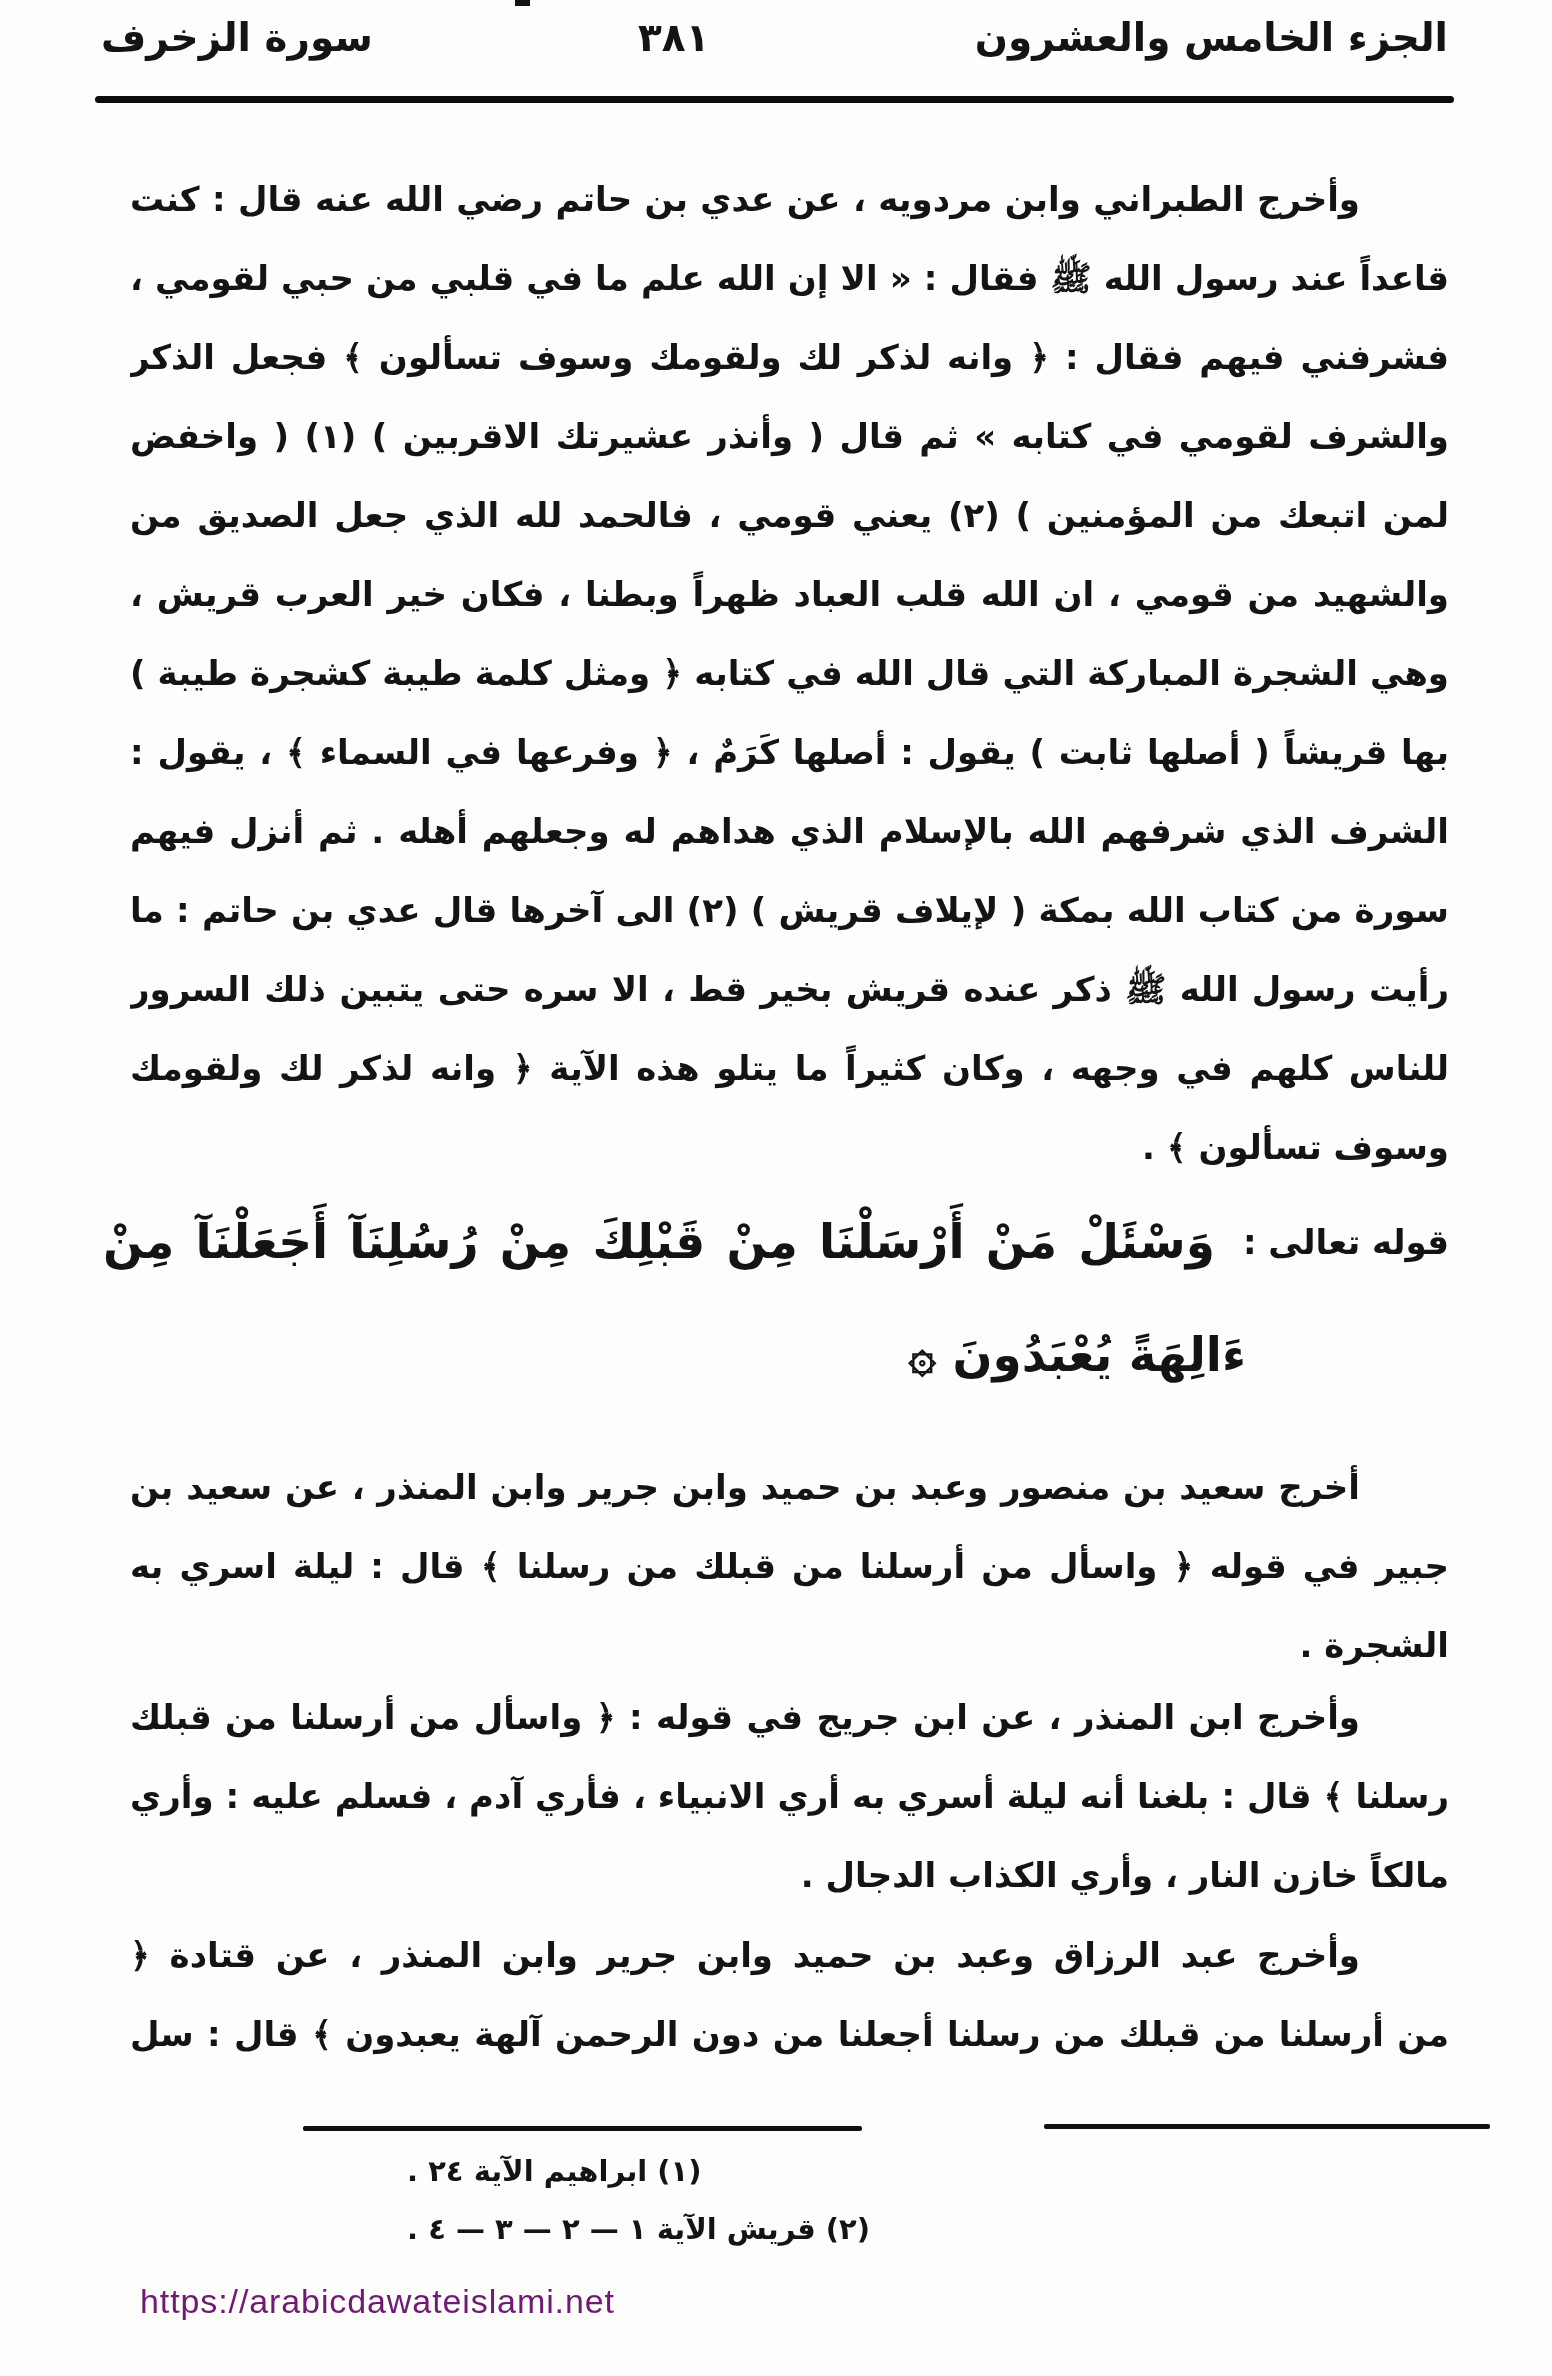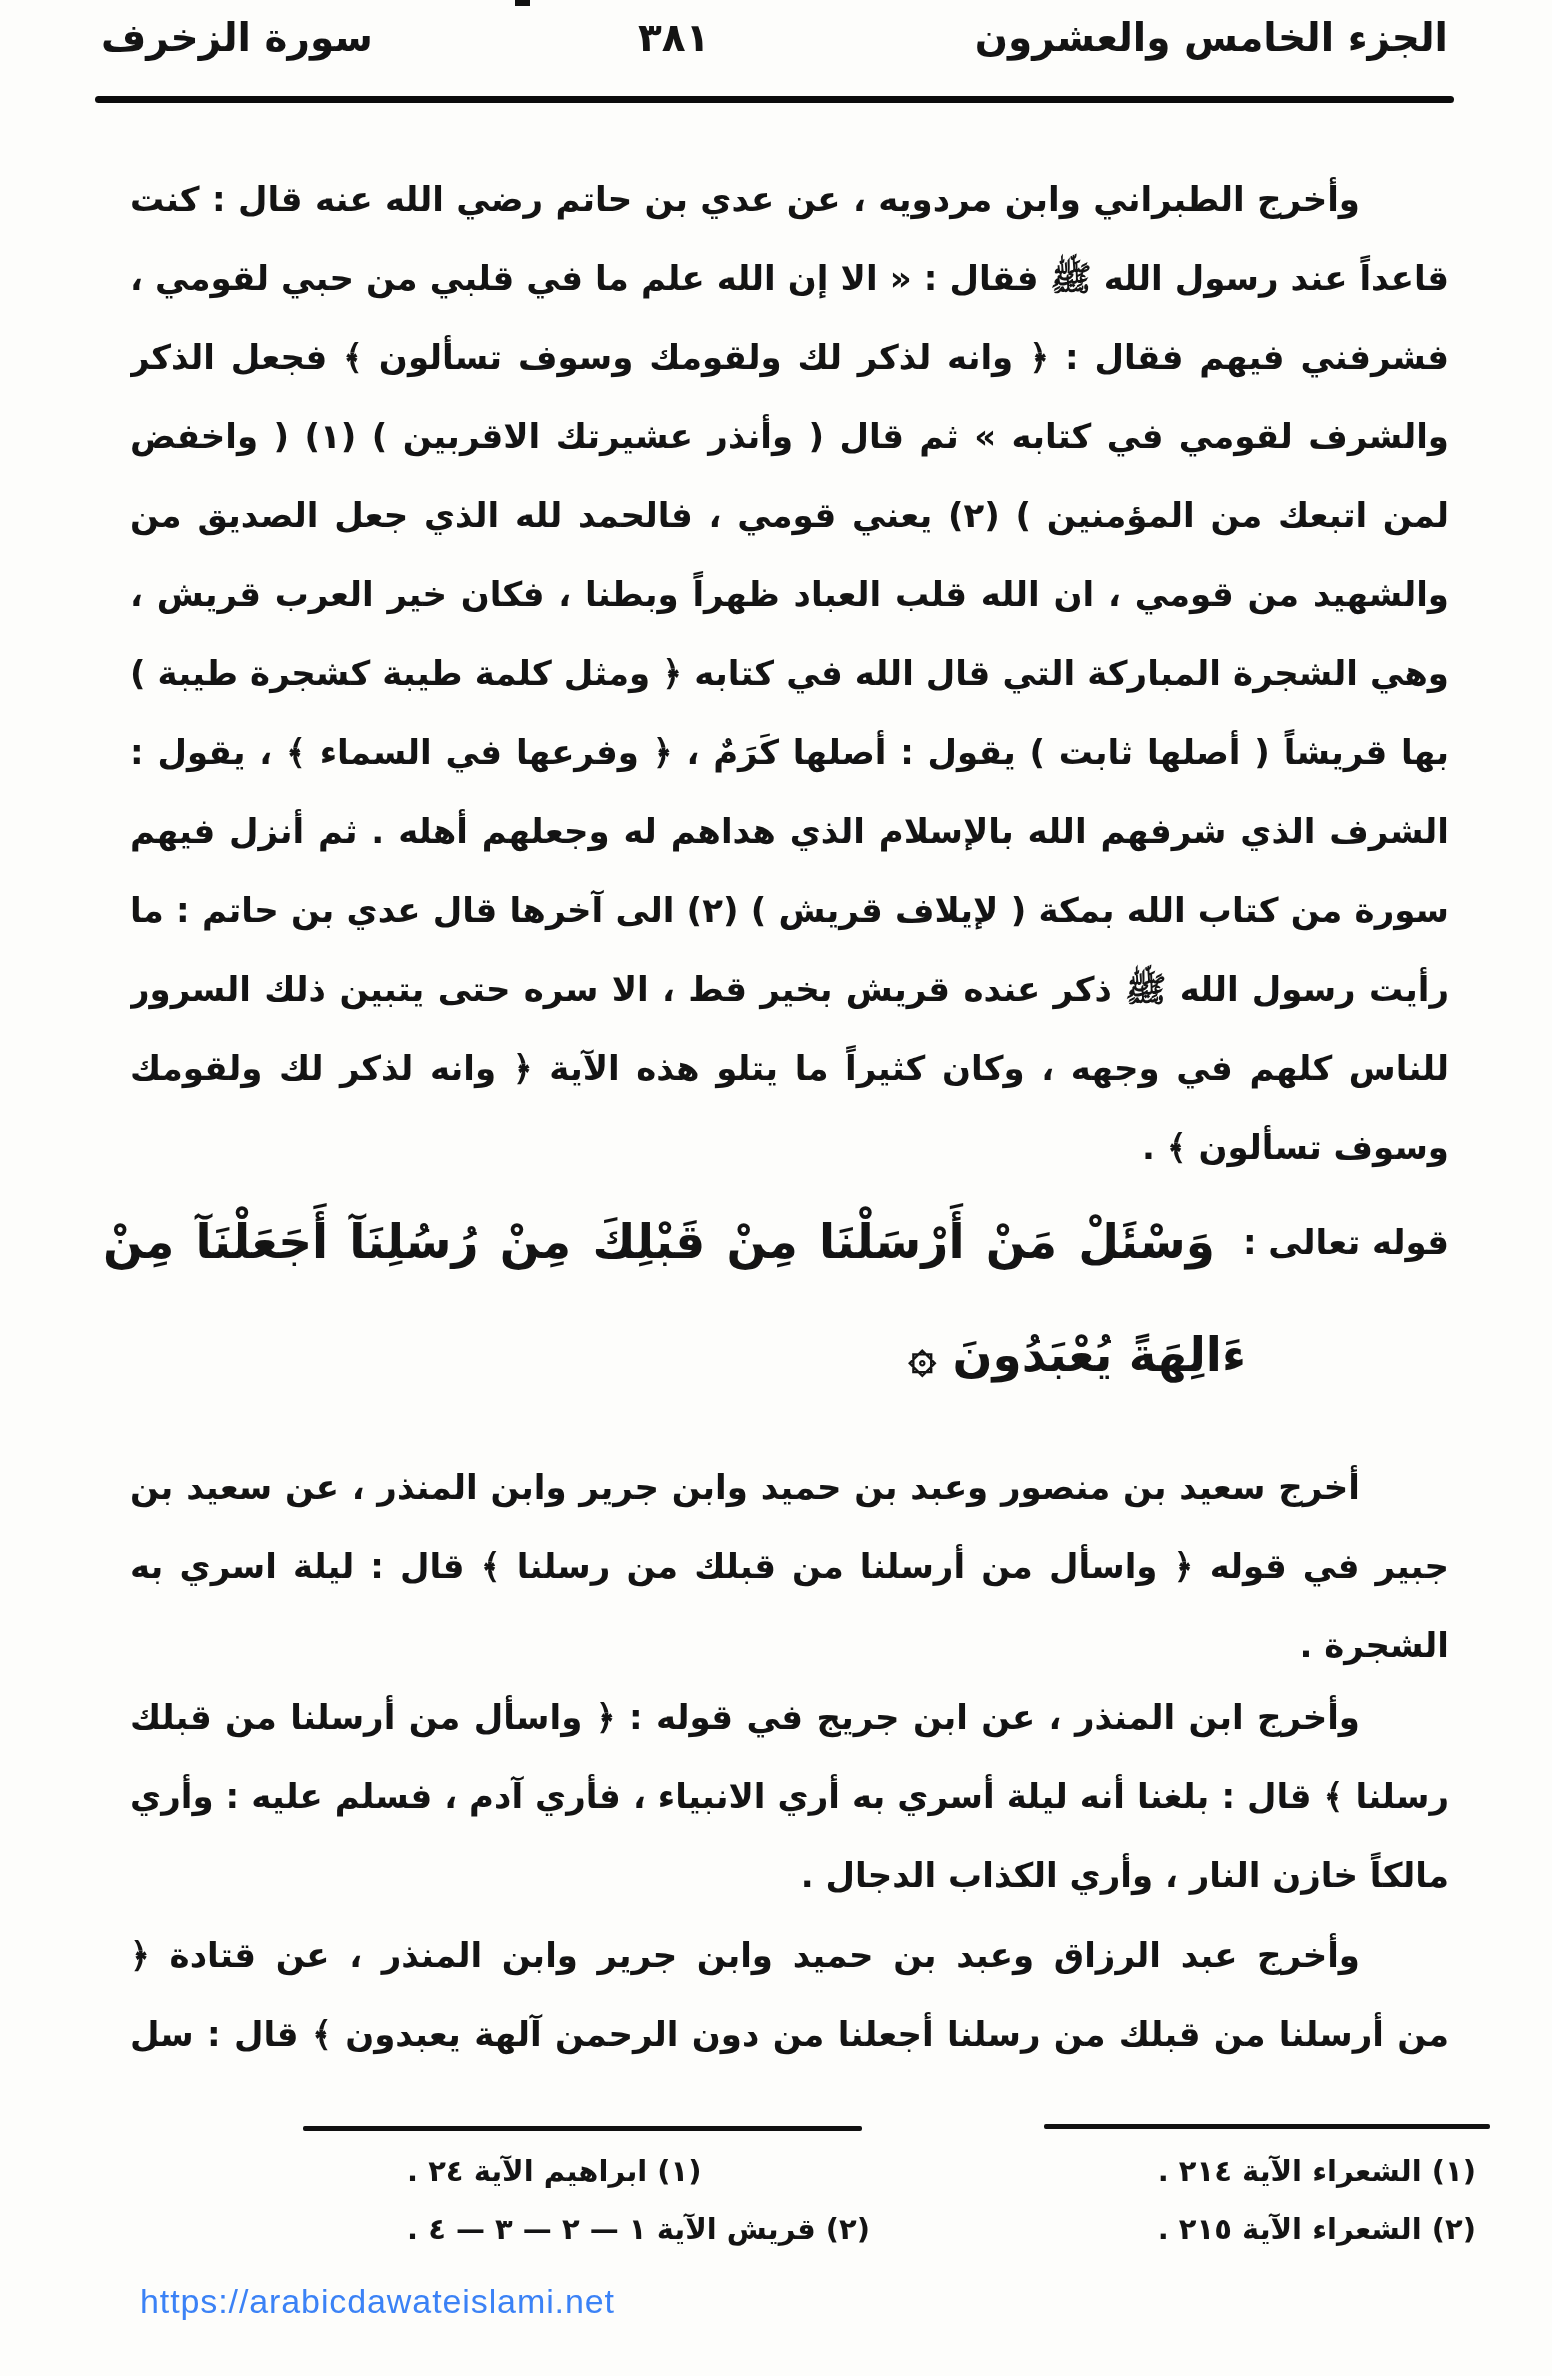--- a/index.html
+++ b/index.html
@@ -108,21 +108,21 @@
   .fn-col-right { right: 76px; }
   .fn-col-left  { right: 682px; }
 
   
   .watermark {
     position: absolute;
     top: 2282px; left: 140px;
     direction: ltr;
     font-family: "Liberation Sans", sans-serif;
     font-size: 34px;
-    color: #3b82f6;
+    color: #701a75;
     letter-spacing: 0.9px;
   }
 </style>
 </head>
 <body>
 
 <div class="page">
 
   <div class="top-mark"></div>
 
@@ -168,24 +168,20 @@
   </div>
 
   <div class="para" id="para4">
     <div class="line first">وأخرج عبد الرزاق وعبد بن حميد وابن جرير وابن المنذر ، عن قتادة ﴿ واسأل</div>
     <div class="line">من أرسلنا من قبلك من رسلنا أجعلنا من دون الرحمن آلهة يعبدون ﴾ قال : سل</div>
   </div>
 
   <div class="fn-rule fn-rule-right"></div>
   <div class="fn-rule fn-rule-left"></div>
 
-  <div class="fn-col fn-col-right">
-    <div>(١) الشعراء الآية ٢١٤ .</div>
-    <div>(٢) الشعراء الآية ٢١٥ .</div>
-  </div>
 
   <div class="fn-col fn-col-left">
     <div>(١) ابراهيم الآية ٢٤ .</div>
     <div>(٢) قريش الآية ١ — ٢ — ٣ — ٤ .</div>
   </div>
 
   <div class="watermark">https://arabicdawateislami.net</div>
 
 </div>
 

